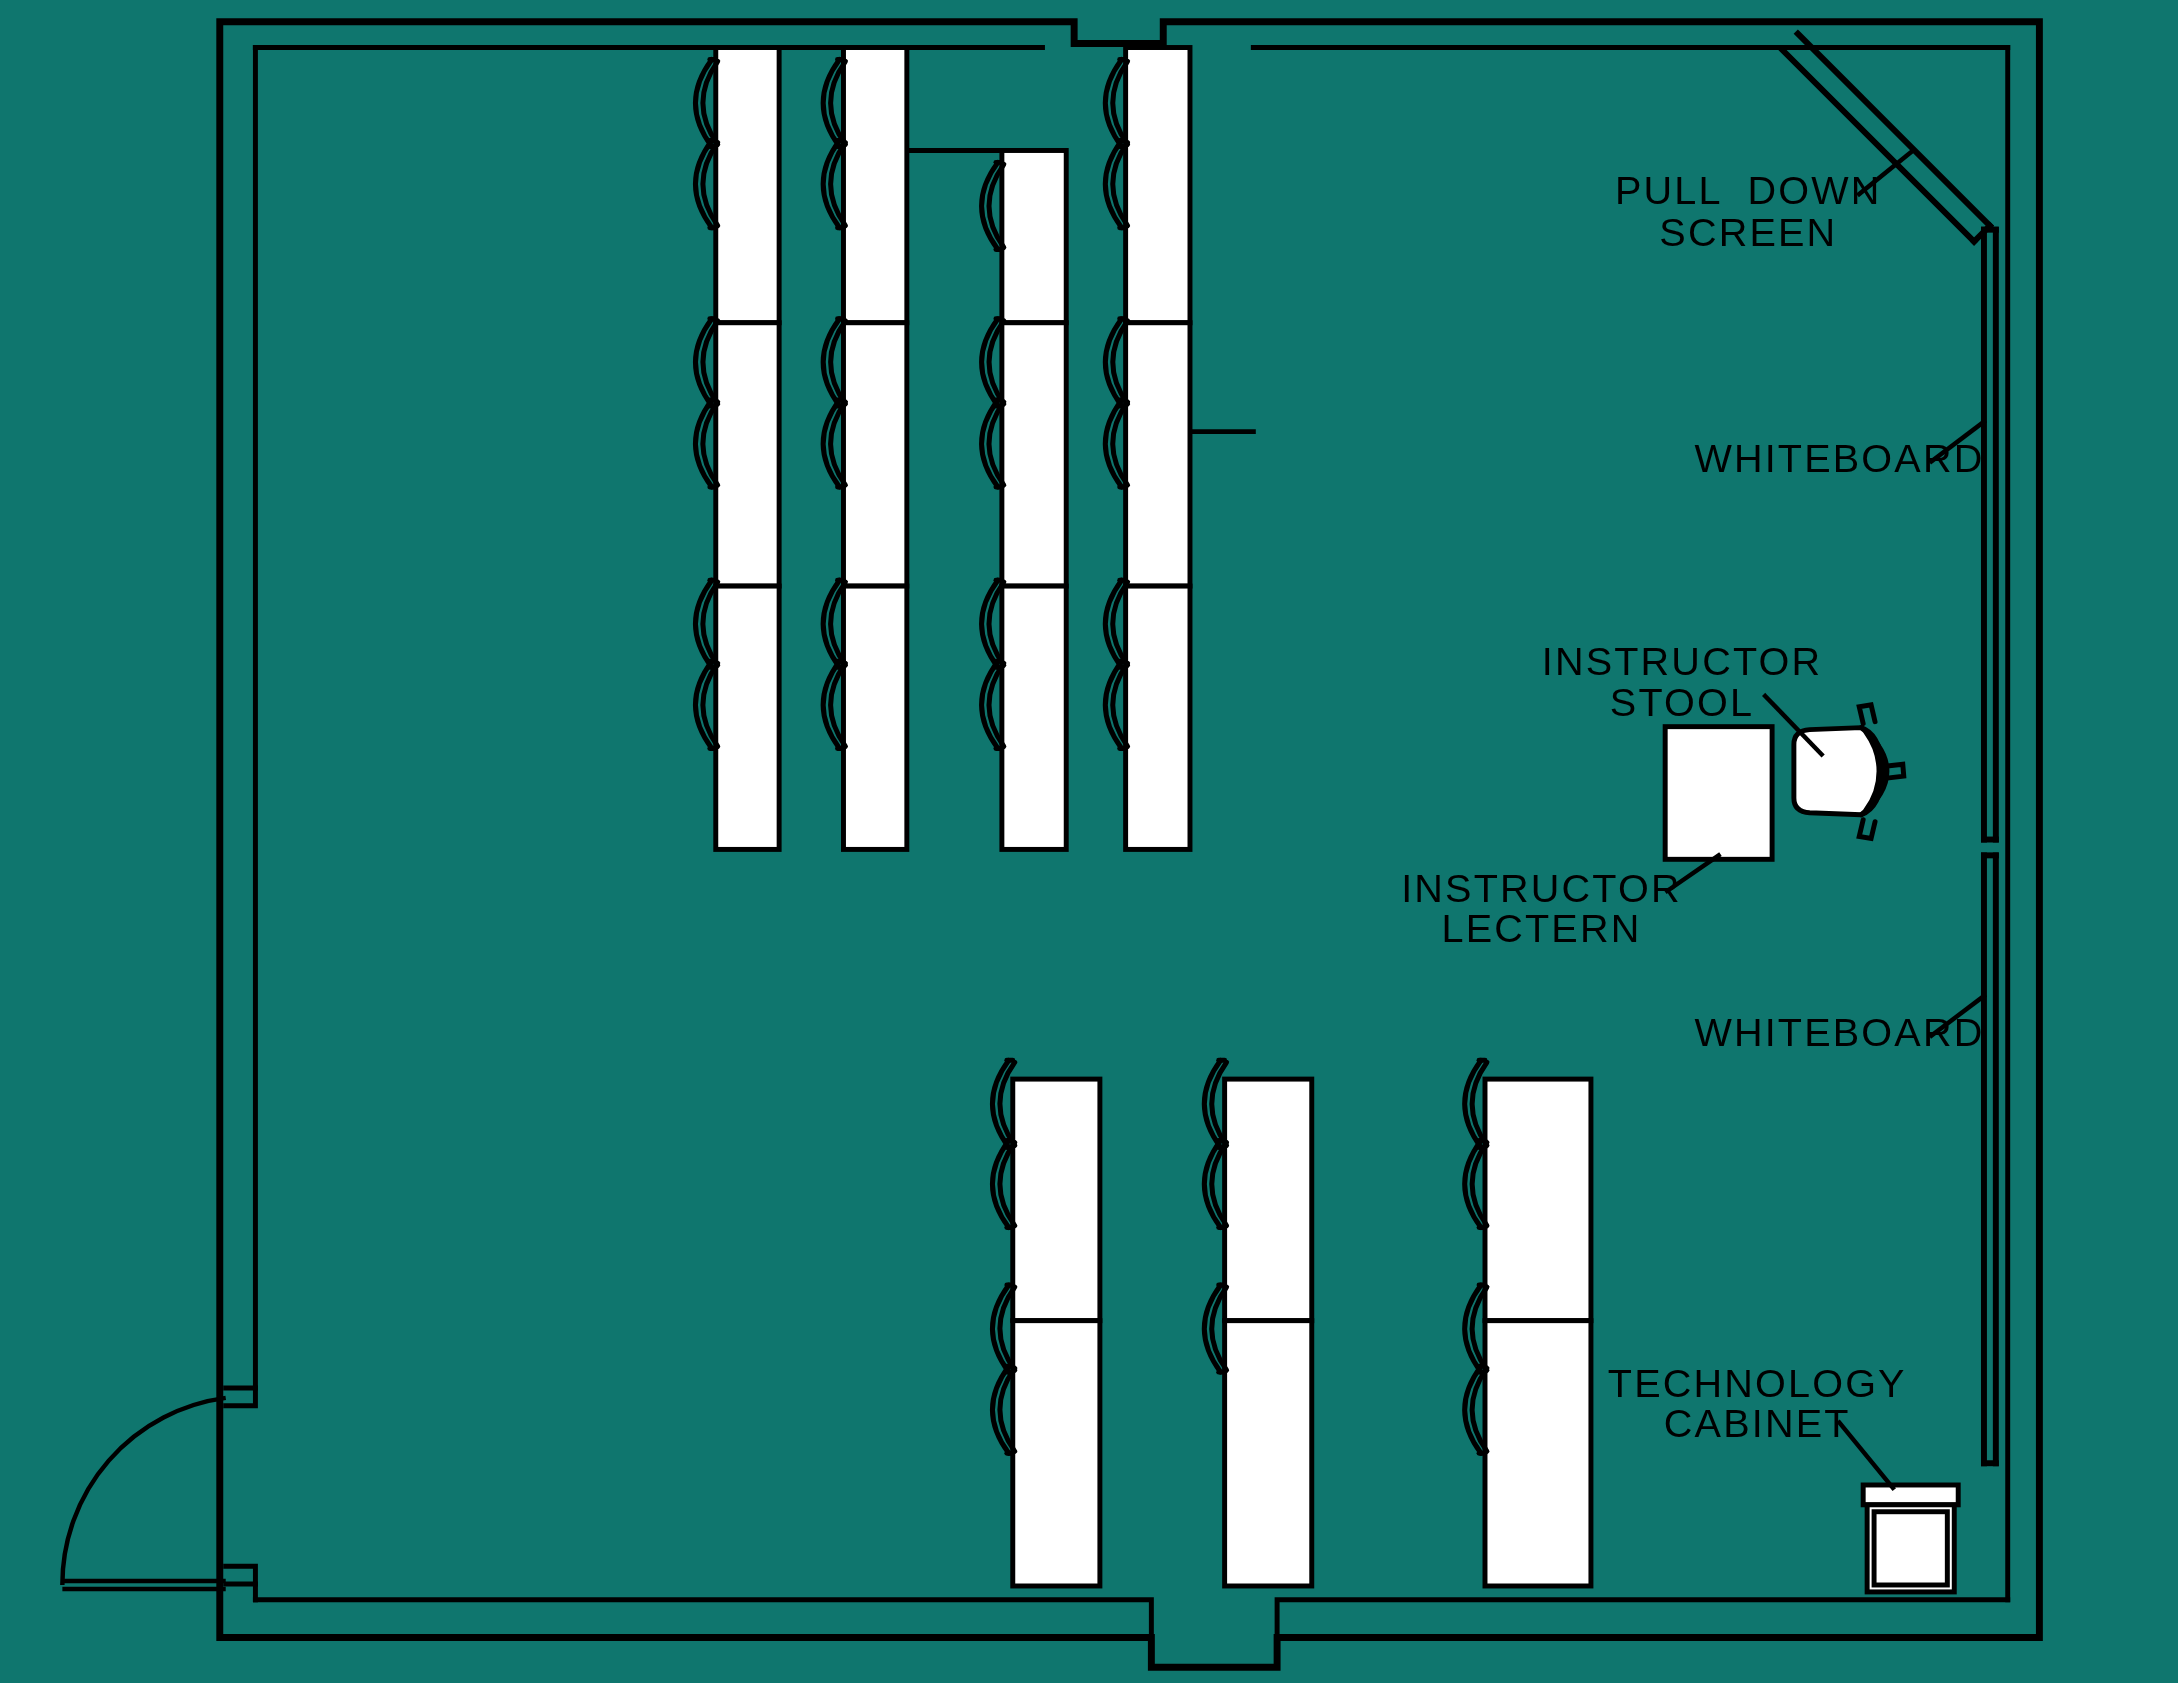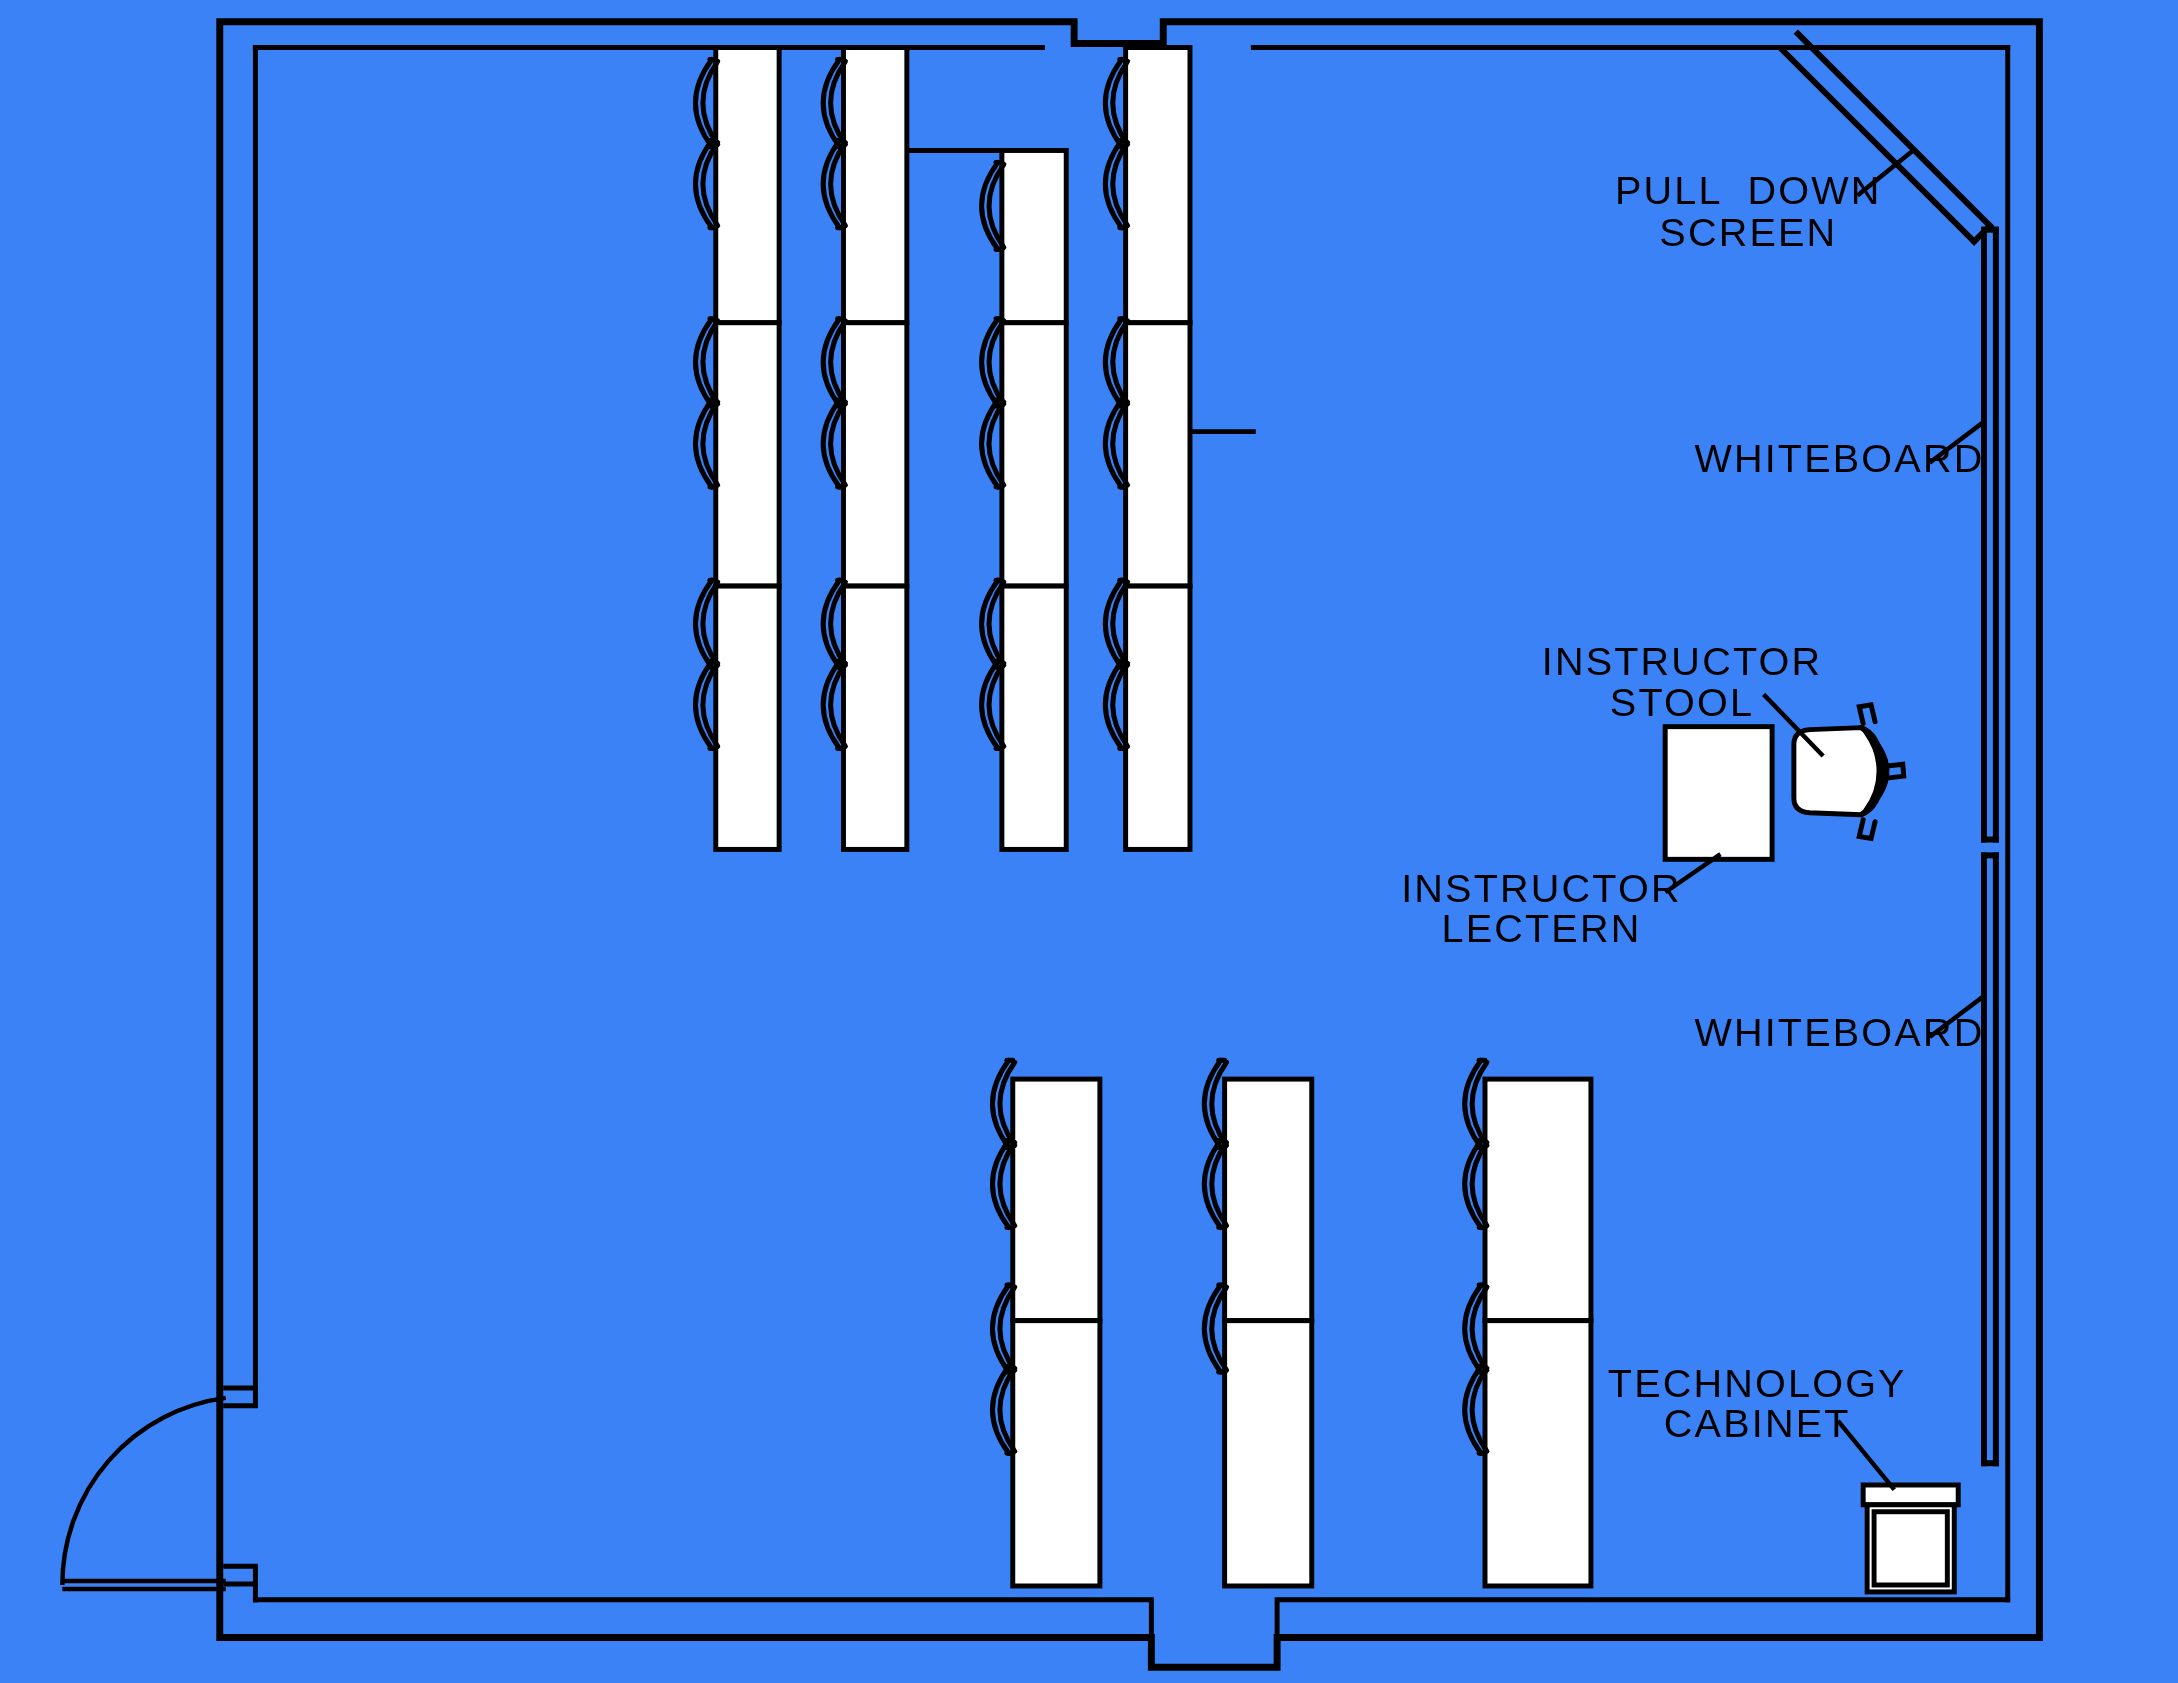--- a/index.html
+++ b/index.html
@@ -10,21 +10,21 @@
   body {
     width: 2178px;
     height: 1683px;
     font-family: "Liberation Sans", sans-serif;
     overflow: hidden;
   }
   #plan-root {
     position: relative;
     width: 2178px;
     height: 1683px;
-    background: #3b82f6;
+    background: #0f766e;
   }
   svg.plan {
     display: block;
     width: 2178px;
     height: 1683px;
   }
   .wall      { fill: none; stroke: #000000; stroke-width: 7;  stroke-linejoin: miter; stroke-linecap: square; }
   .wall-thin { fill: none; stroke: #000000; stroke-width: 5;  stroke-linejoin: miter; stroke-linecap: square; }
   .board     { fill: none; stroke: #000000; stroke-width: 6;  stroke-linejoin: miter; stroke-linecap: square; }
   .furn      { fill: #ffffff; stroke: #000000; stroke-width: 5; stroke-linejoin: miter; }

